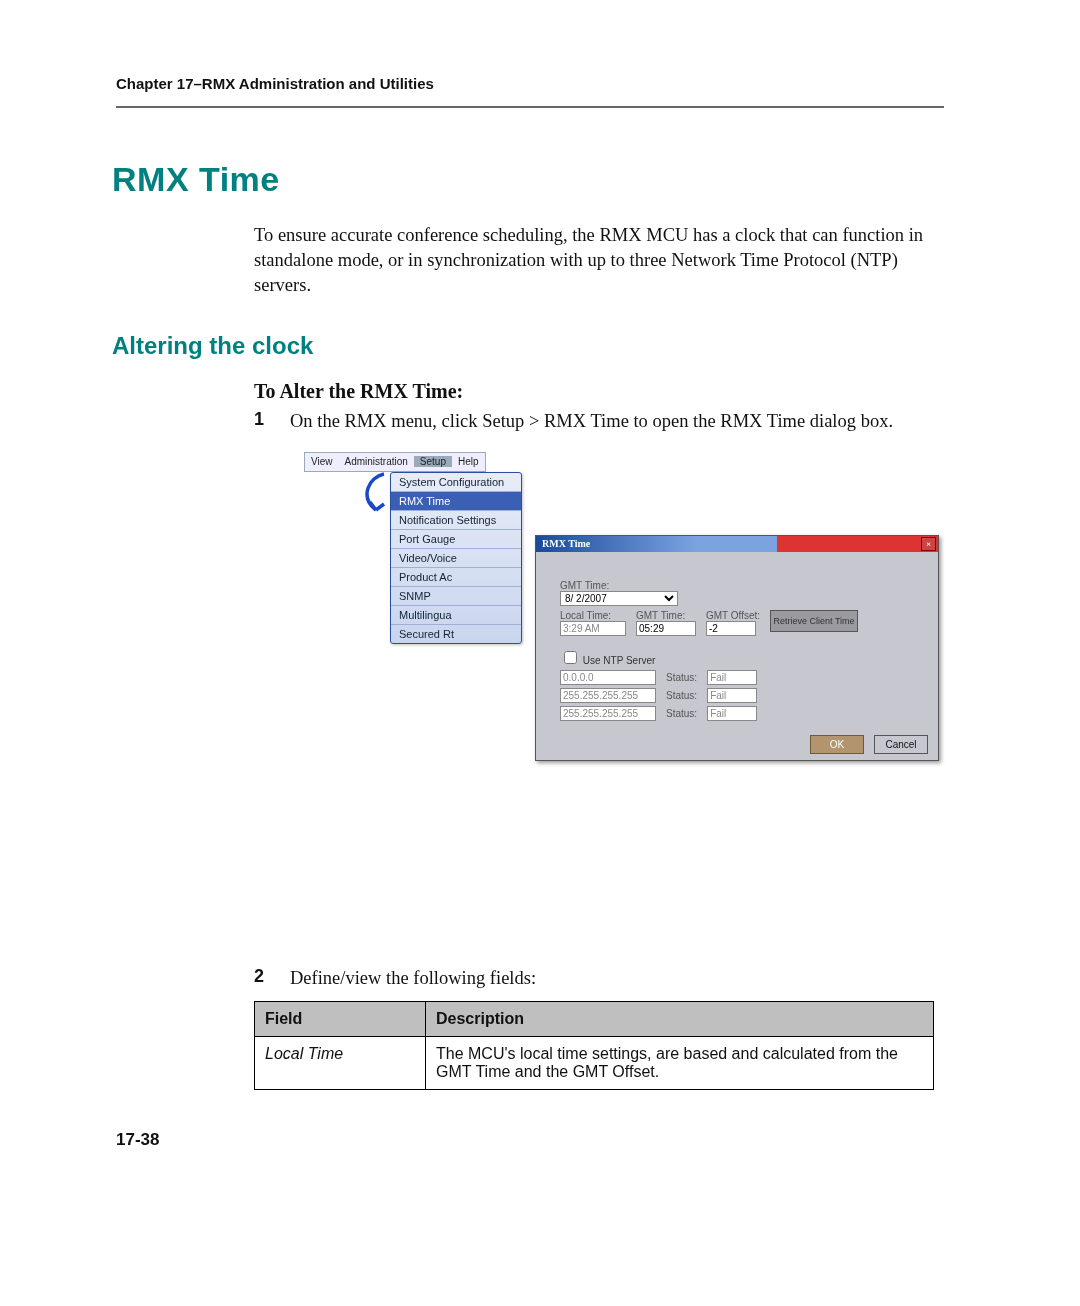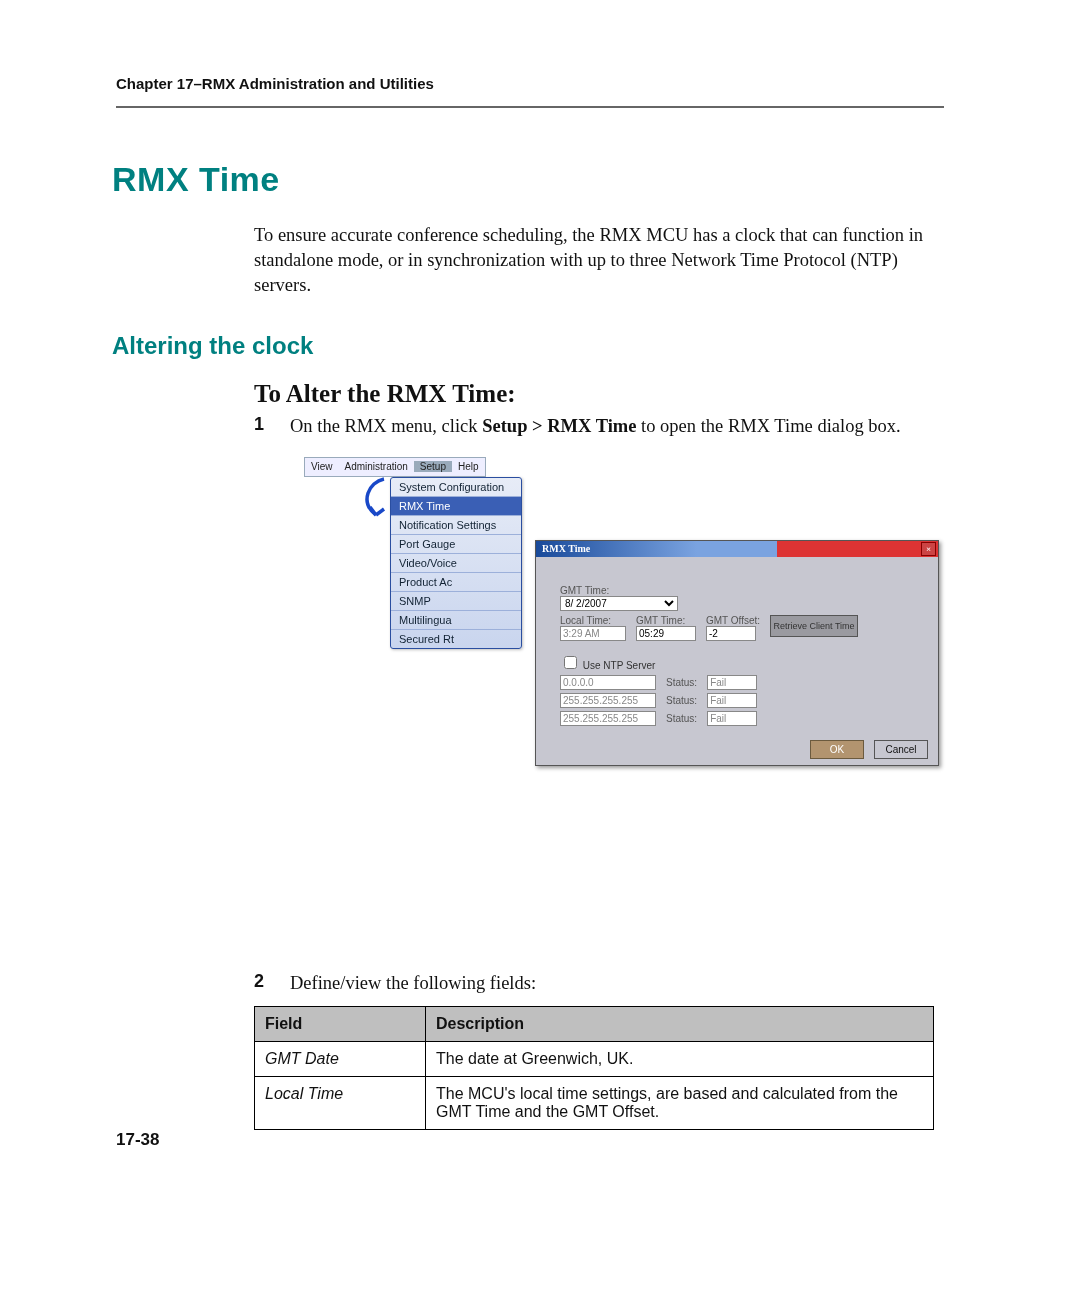--- a/index.html
+++ b/index.html
@@ -47,40 +47,40 @@
     font-size:18.5px;
     line-height:1.35;
     margin-left:138px;
   }
   h2.section {
     color:var(--teal);
     font: bold 24px Arial, Helvetica, sans-serif;
     margin:34px 0 20px -4px;
   }
   .procedure-head {
-    font-weight:bold; font-size:25px;
+    font-weight:bold; font-size:20px;
     margin-left:138px; margin-top:6px; margin-bottom:6px;
   }
   ol.proc {
     list-style:none;
     padding:0;margin:0 0 0 138px;
     width:690px;
   }
   ol.proc li {
     font-size:18.5px;line-height:1.35;
     position:relative;
     padding-left:36px;
     margin-bottom:10px;
   }
   ol.proc li .num {
     position:absolute;left:0;top:0;
     font: bold 18px Arial, sans-serif;
   }
   .italic {}
-  .bold {font-weight:bold;}
+  .bold {font-weight:normal;}
 
   
   .shot {
     margin:18px 0 22px 188px;
     width:560px;
     font: 10px Tahoma, Geneva, sans-serif;
     color:#222;
   }
   .menubar {
     display:flex;align-items:center;
@@ -333,24 +333,20 @@
 
   <table class="fields">
     <thead>
       <tr>
         <th class="c0">Field</th>
         <th>Description</th>
       </tr>
     </thead>
     <tbody>
       <tr>
-        <td class="c0">GMT Date</td>
-        <td>The date at Greenwich, UK.</td>
-      </tr>
-      <tr>
         <td class="c0">Local Time</td>
         <td>The MCU's local time settings, are based and calculated from the GMT Time and the GMT Offset.</td>
       </tr>
     </tbody>
   </table>
 </div>
 
 <div class="pagenum">17-38</div>
 
 </body></html>

